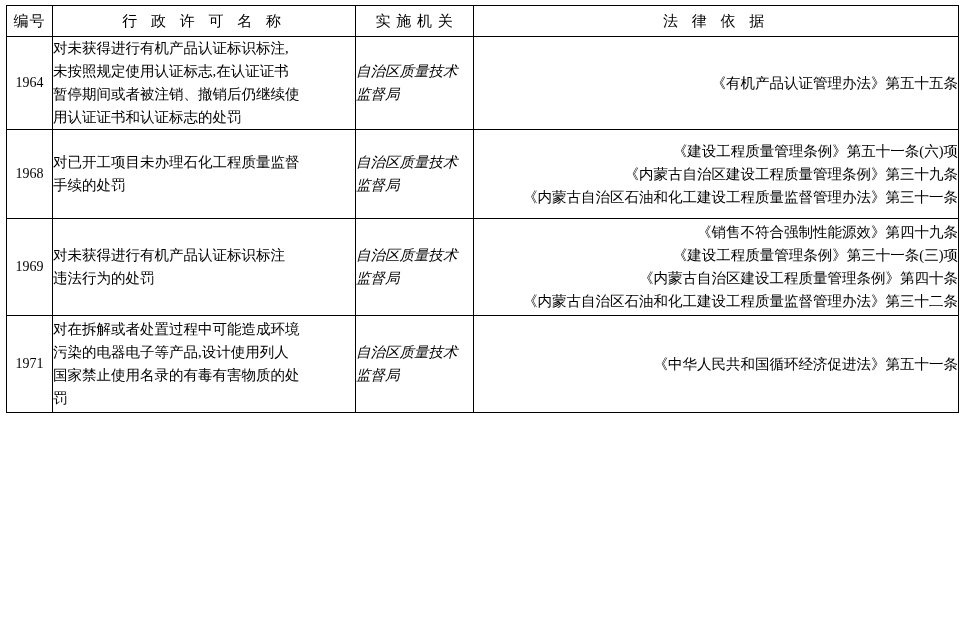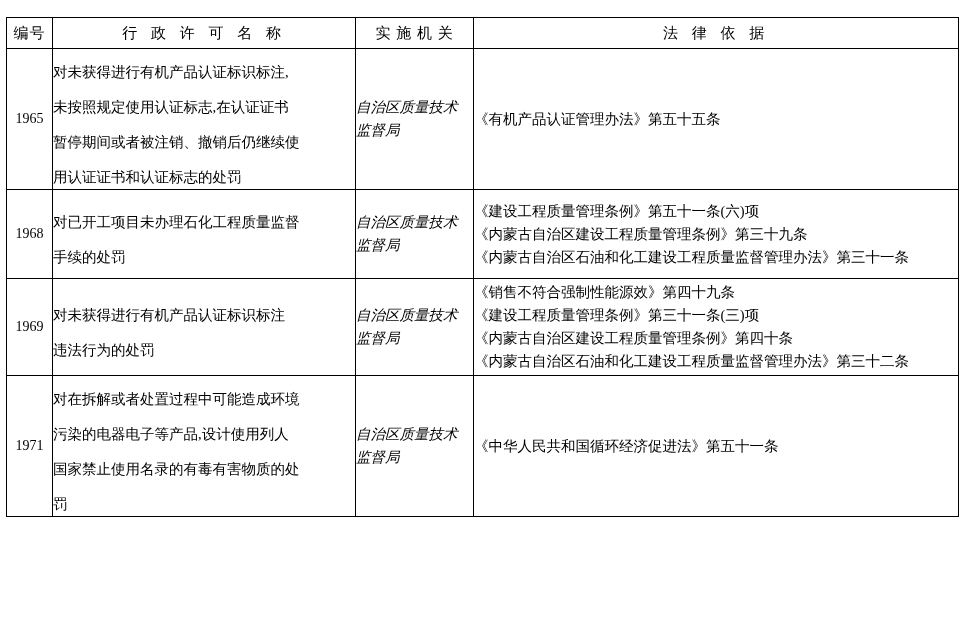--- a/index.html
+++ b/index.html
@@ -12,21 +12,21 @@
     height: 621px;
     font-family: "Liberation Serif", "DejaVu Serif", serif;
     color: #000000;
     overflow: hidden;
   }
   .page {
     width: 964px;
     height: 585px;
     position: relative;
     box-sizing: border-box;
-    padding: 17px 6px 0 6px;
+    padding: 5px 6px 0 6px;
   }
   table.permit-table {
     border-collapse: collapse;
     table-layout: fixed;
     width: 952px;
     margin: 0;
   }
   table.permit-table td, table.permit-table th {
     border: 1px solid #000000;
     padding: 0;
@@ -67,24 +67,24 @@
   }
   .cell-law {
     font-size: 14.5px;
     line-height: 23px;
     padding: 6px 6px 6px 8px;
     text-align: left;
   }
   .law-line {
     display: block;
     white-space: nowrap;
+    text-align: right;
   }
   .name-line {
     display: block;
-    margin-top: 12px;
   }
   .org-line {
     display: block;
     font-style: italic;
   }
   
   tr.r0 td { height: 30px; }
   tr.r1 td { height: 90px; }
   tr.r2 td { height: 84px; }
   tr.r3 td { height: 88px; }
@@ -107,21 +107,21 @@
       <tr class="r0">
         <td>编号</td>
         <td class="hdr-spaced">行 政 许 可 名 称</td>
         <td>实 施 机 关</td>
         <td class="hdr-spaced">法  律  依  据</td>
       </tr>
     </thead>
     <tbody>
 
       <tr class="r1">
-        <td class="cell-num">1965</td>
+        <td class="cell-num">1964</td>
         <td class="cell-name">
           <span class="name-line">对未获得进行有机产品认证标识标注,</span>
           <span class="name-line">未按照规定使用认证标志,在认证证书</span>
           <span class="name-line">暂停期间或者被注销、撤销后仍继续使</span>
           <span class="name-line">用认证证书和认证标志的处罚</span>
         </td>
         <td class="cell-org">
           <span class="org-line">自治区质量技术</span>
           <span class="org-line">监督局</span>
         </td>

